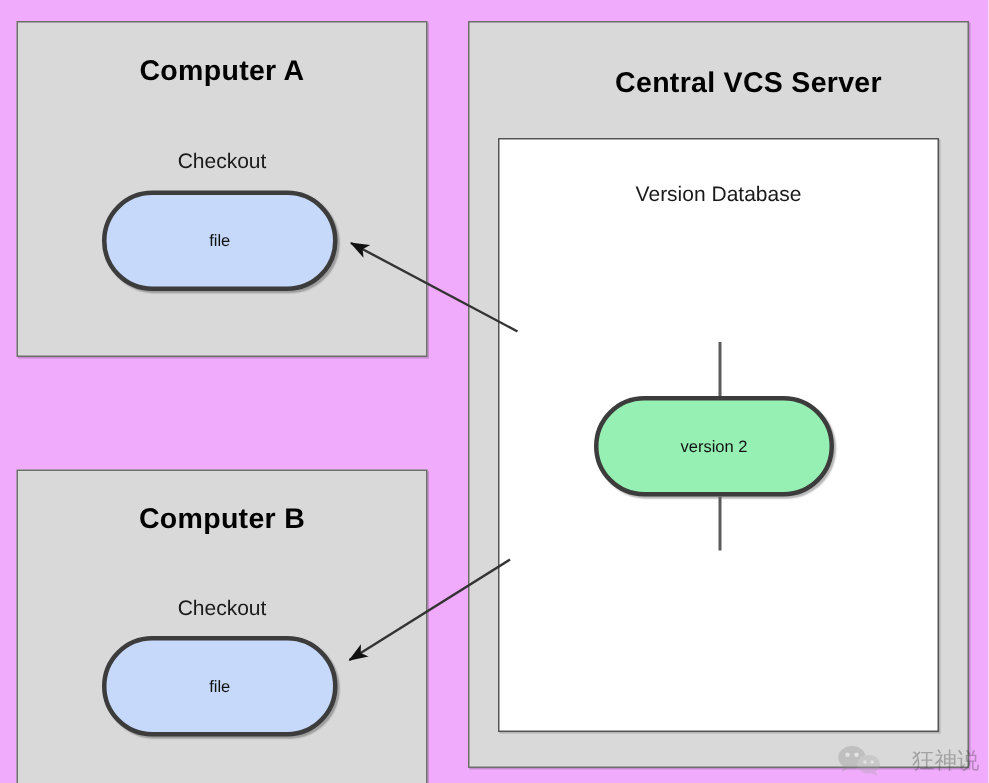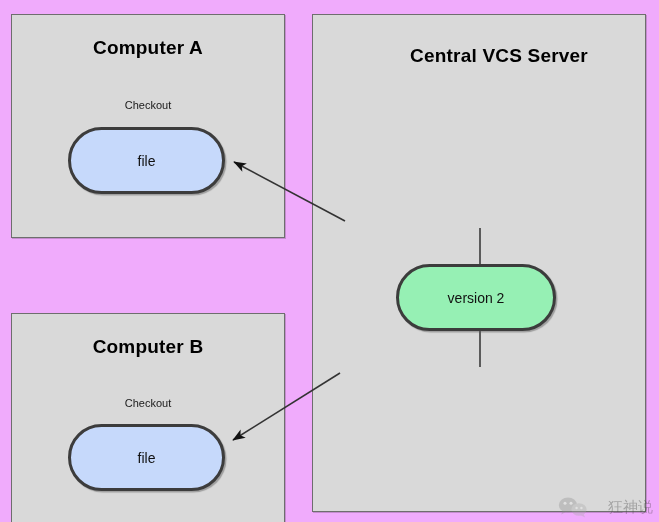--- a/index.html
+++ b/index.html
@@ -48,34 +48,34 @@
     text-align: center;
     font-size: 19px;
     font-weight: bold;
     color: #000000;
     letter-spacing: .2px;
   }
   .sub-label {
     position: absolute;
     width: 100%;
     text-align: center;
-    font-size: 11px;
+    font-size: 14px;
     color: #1a1a1a;
   }
 
   
   .capsule {
     position: absolute;
     box-sizing: border-box;
     border: 3px solid #3c3c3c;
     border-radius: 999px;
     display: flex;
     align-items: center;
     justify-content: center;
-    font-size: 14px;
+    font-size: 11px;
     color: #111111;
     box-shadow: 1.5px 1.5px 1px rgba(0,0,0,0.28);
   }
   .file-node    { background: #c6d9fb; }
   .version-node { background: #96f0b4; }
 
   
   .connector {
     position: absolute;
     width: 2px;
@@ -126,20 +126,23 @@
     <div class="sub-label" style="top:83px;">Checkout</div>
     <div class="capsule file-node" style="left:56px; top:110px; width:157px; height:67px;">
       <span>file</span>
     </div>
   </div>
 
   <div class="panel" id="panel-srv">
     <div class="panel-title" style="top:30px;padding-left:20px;">Central VCS Server</div>
   </div>
 
+  <div id="version-db">
+    <div class="sub-label" style="top:28px;">Version Database</div>
+  </div>
 
 
   <div class="connector" style="left:479px; top:228px; height:36px;"></div>
 
   <div class="capsule version-node" style="left:396px; top:264px; width:160px; height:67px;">
     <span>version 2</span>
   </div>
 
   <div class="connector" style="left:479px; top:331px; height:36px;"></div>
 

